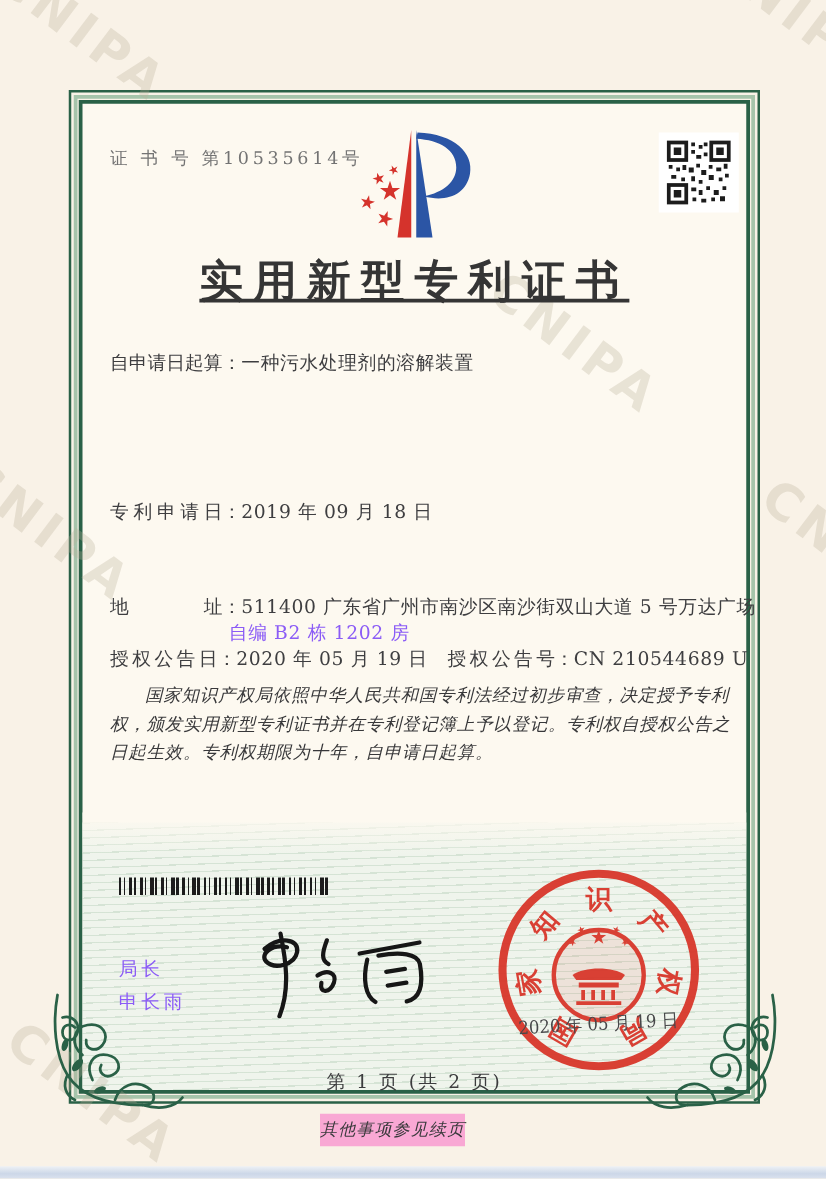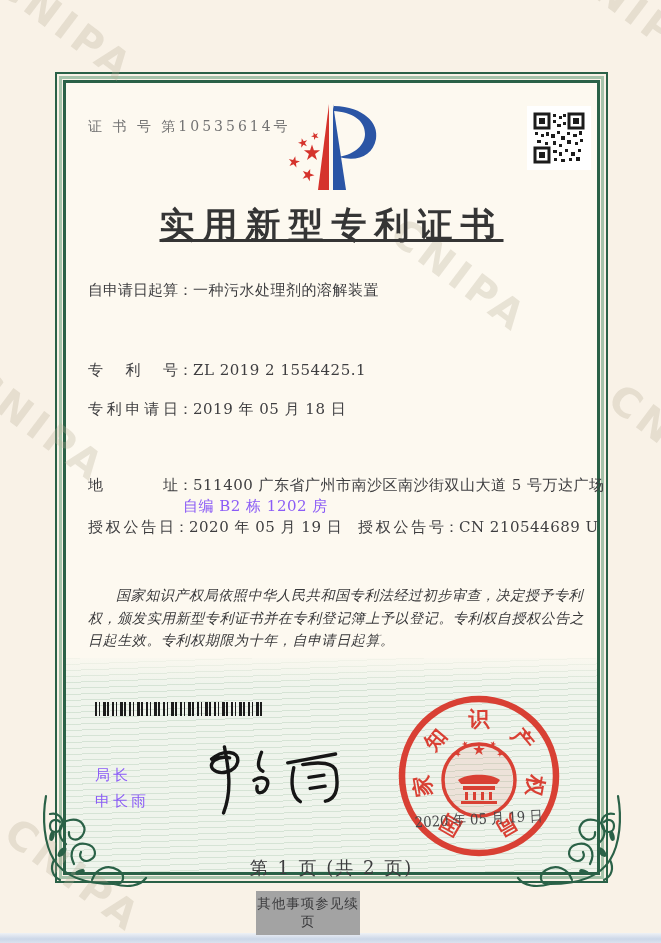--- a/index.html
+++ b/index.html
@@ -46,21 +46,21 @@
 
   .frow { left: 88px; width: 500px; font-size: 15px; color: #3e3e40; white-space: nowrap; }
   .flabel { display: inline-block; width: 90px; text-align: justify; text-align-last: justify; vertical-align: top; }
   .colon { display: inline-block; width: 15px; }
   .fvalue { letter-spacing: 0.5px; }
   .addr2 { left: 183px; top: 497px; font-size: 15px; color: #8b5cf6; letter-spacing: 0.5px; }
   .grant2 { position: absolute; left: 250px; top: 0; white-space: nowrap; margin-left: 20px; }
   .glabel { display: inline-block; width: 86px; text-align: justify; text-align-last: justify; }
 
   .legal { left: 88px; top: 546px; width: 499px; font-size: 14px; font-style: italic;
-    color: #38383a; line-height: 22.5px; letter-spacing: 0.6px; margin-top: 38px; }
+    color: #38383a; line-height: 22.5px; letter-spacing: 0.6px; }
   .legal p { text-indent: 2em; }
 
   .barcode { left: 95px; top: 702px; width: 169px; height: 14px; z-index: 5;
     background-image: repeating-linear-gradient(90deg,
       #1c1c1c 0 2px, transparent 2px 4px,
       #1c1c1c 4px 5px, transparent 5px 8px,
       #1c1c1c 8px 11px, transparent 11px 12px,
       #1c1c1c 12px 14px, transparent 14px 17px);
   }
 
@@ -68,24 +68,24 @@
     font-family: "DejaVu Sans", "Liberation Sans", sans-serif; line-height: 26px; letter-spacing: 3px; z-index: 5; }
   .signature { left: 196px; top: 738px; width: 162px; height: 84px; transform: rotate(-1deg); z-index: 6; }
 
   .seal { left: 394px; top: 692px; width: 170px; height: 170px; z-index: 6; opacity: 0.95; }
 
   .flourish { width: 110px; height: 100px; z-index: 6; }
   .flourish-left  { left: 40px; top: 792px; }
   .flourish-right { left: 514px; top: 792px; transform: scaleX(-1); }
 
   .page-num { left: 58px; top: 856px; width: 547px; text-align: center;
-    font-size: 18px; color: #3c3c3e; letter-spacing: 2px; z-index: 5; }
-
-  .footer-note { left: 256px; top: 891px; width: 104px; padding: 4px 0; text-align: center;
-    background: #a3a3a3; font-size: 13.5px; color: #3a3a3c; letter-spacing: 1px; z-index: 5; }
+    font-size: 15px; color: #3c3c3e; letter-spacing: 2px; z-index: 5; }
+
+  .footer-note { left: 256px; top: 891px; width: 116px; padding: 4px 0; text-align: center;
+    background: #f9a8d4; font-size: 13.5px; font-style: italic; color: #3a3a3c; letter-spacing: 1px; z-index: 5; }
 
   .bottom-strip { left: 0; top: 933px; width: 661px; height: 10px; z-index: 4;
     background: linear-gradient(180deg, #eef1f5 0%, #ccd7e8 60%, #dbe2ee 100%); }
 </style>
 </head>
 <body>
 
 <div id="page">
 
   <svg width="0" height="0" style="position:absolute">
@@ -160,25 +160,22 @@
         <rect x="36" y="46" width="3" height="3"></rect>
       <rect x="43" y="45" width="4" height="4"></rect>
     </g>
   </svg>
 
   <div class="abs content title">实用新型专利证书</div>
 
   <div class="abs content frow" style="top:281px">
     <span class="flabel">自申请日起算</span><span class="colon">：</span><span class="fvalue">一种污水处理剂的溶解装置</span>
   </div>
-  <div class="abs content frow" style="top:361px">
-    <span class="flabel">专利号</span><span class="colon">：</span><span class="fvalue">ZL 2019 2 1554425.1</span>
-  </div>
   <div class="abs content frow" style="top:400px">
-    <span class="flabel">专利申请日</span><span class="colon">：</span><span class="fvalue">2019 年 05 月 18 日</span>
+    <span class="flabel">专利申请日</span><span class="colon">：</span><span class="fvalue">2019 年 09 月 18 日</span>
   </div>
   <div class="abs content frow" style="top:476px">
     <span class="flabel">地址</span><span class="colon">：</span><span class="fvalue">511400 广东省广州市南沙区南沙街双山大道 5 号万达广场</span>
   </div>
   <div class="abs content addr2">自编 B2 栋 1202 房</div>
 
   <div class="abs content frow" style="top:518px">
     <span>
       <span class="glabel">授权公告日</span><span class="colon">：</span><span class="fvalue">2020 年 05 月 19 日</span>
     </span>

